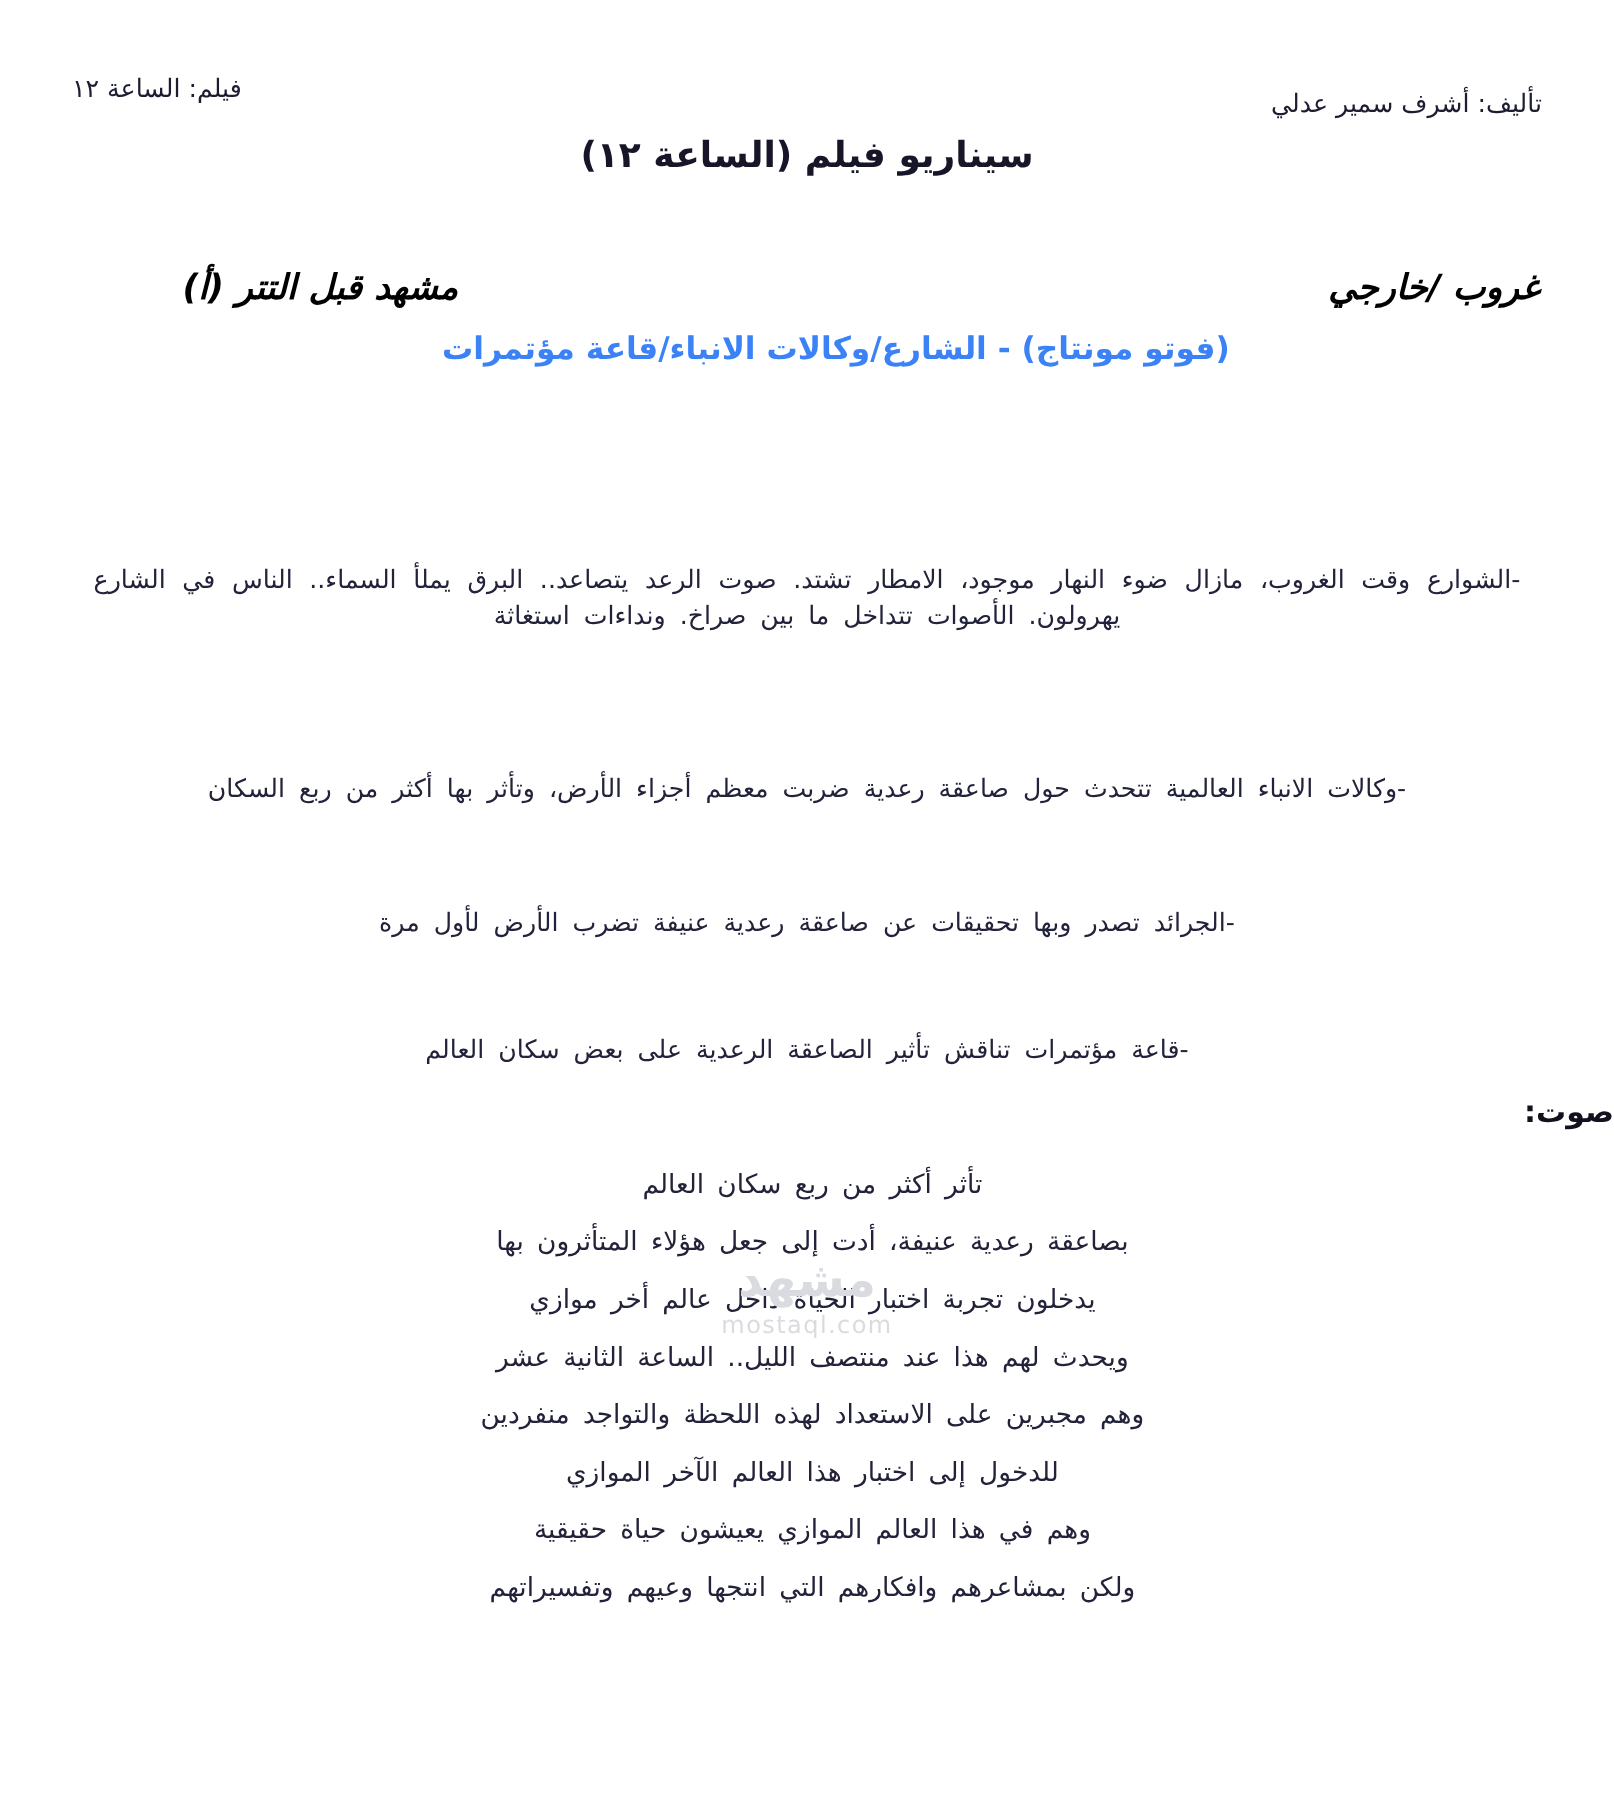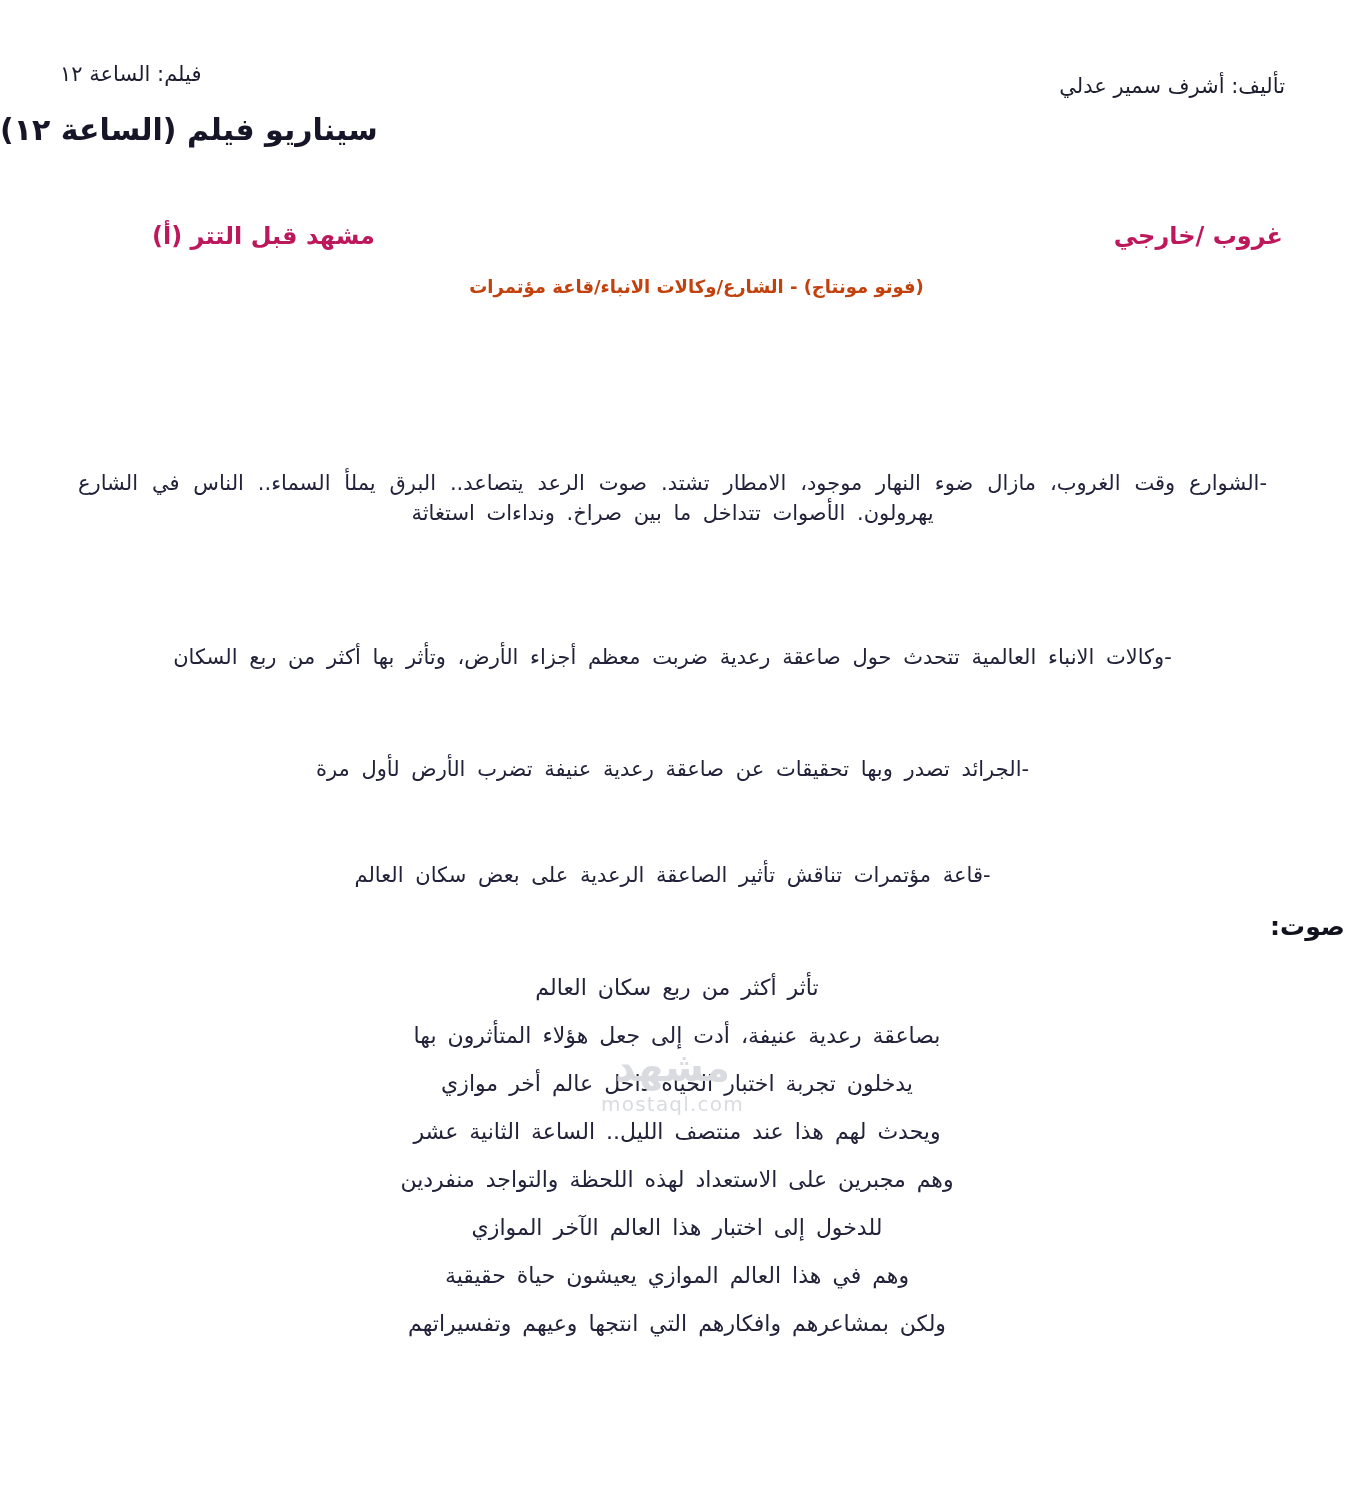--- a/index.html
+++ b/index.html
@@ -53,55 +53,56 @@
     margin-top: 12px;
     margin-left: 6px;
   }
 
   
   .doc-title {
     position: absolute;
     top: 112px;
     left: 0;
     right: 0;
-    text-align: left;
+    text-align: center;
     font-size: 30px;
     font-weight: bold;
     letter-spacing: 2px;
     color: #161628;
   }
 
   
   .scene-head {
     position: absolute;
     top: 222px;
     right: 62px;
     left: 152px;
     display: flex;
     flex-direction: row-reverse;
     justify-content: space-between;
     align-items: baseline;
-    font-size: 24px;
+    font-size: 29px;
     font-weight: bold;
     letter-spacing: 1.5px;
-    color: #be185d;
+    color: #000000;
+    font-style: italic;
   }
   .scene-head .scene-right { white-space: nowrap; }
   .scene-head .scene-left  { white-space: nowrap; }
 
   .scene-sub {
     position: absolute;
     top: 276px;
     left: 0;
     right: 0;
     text-align: center;
-    font-size: 18px;
+    font-size: 26px;
     font-weight: bold;
     letter-spacing: 1.2px;
-    color: #c2410c;
+    color: #3b82f6;
     margin-left: 48px;
   }
 
   
   .action-block {
     position: absolute;
     left: 62px;
     right: 62px;
     font-size: 21px;
     line-height: 30px;

